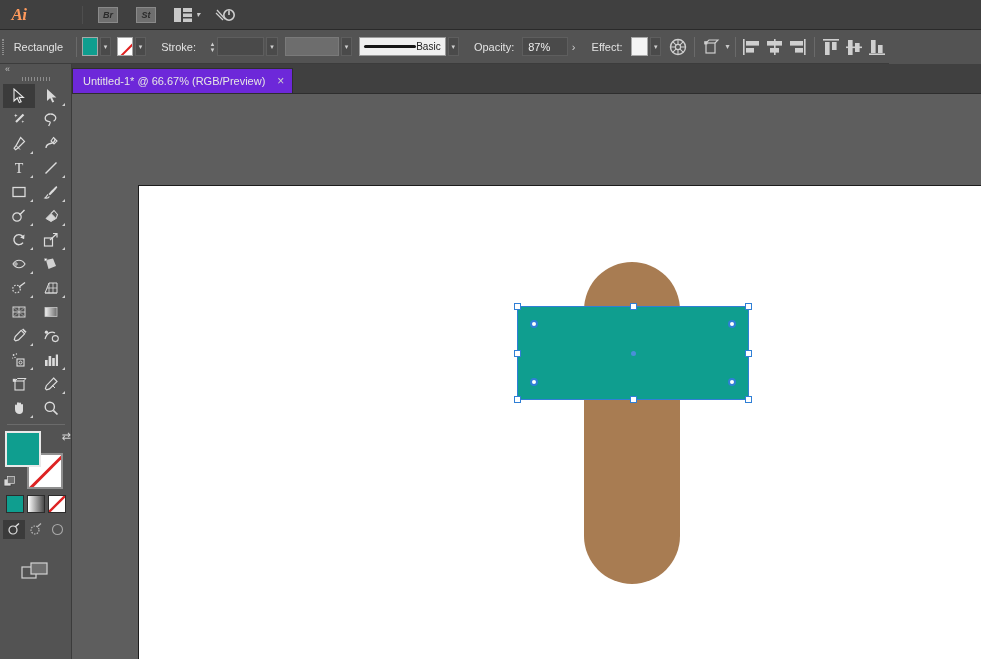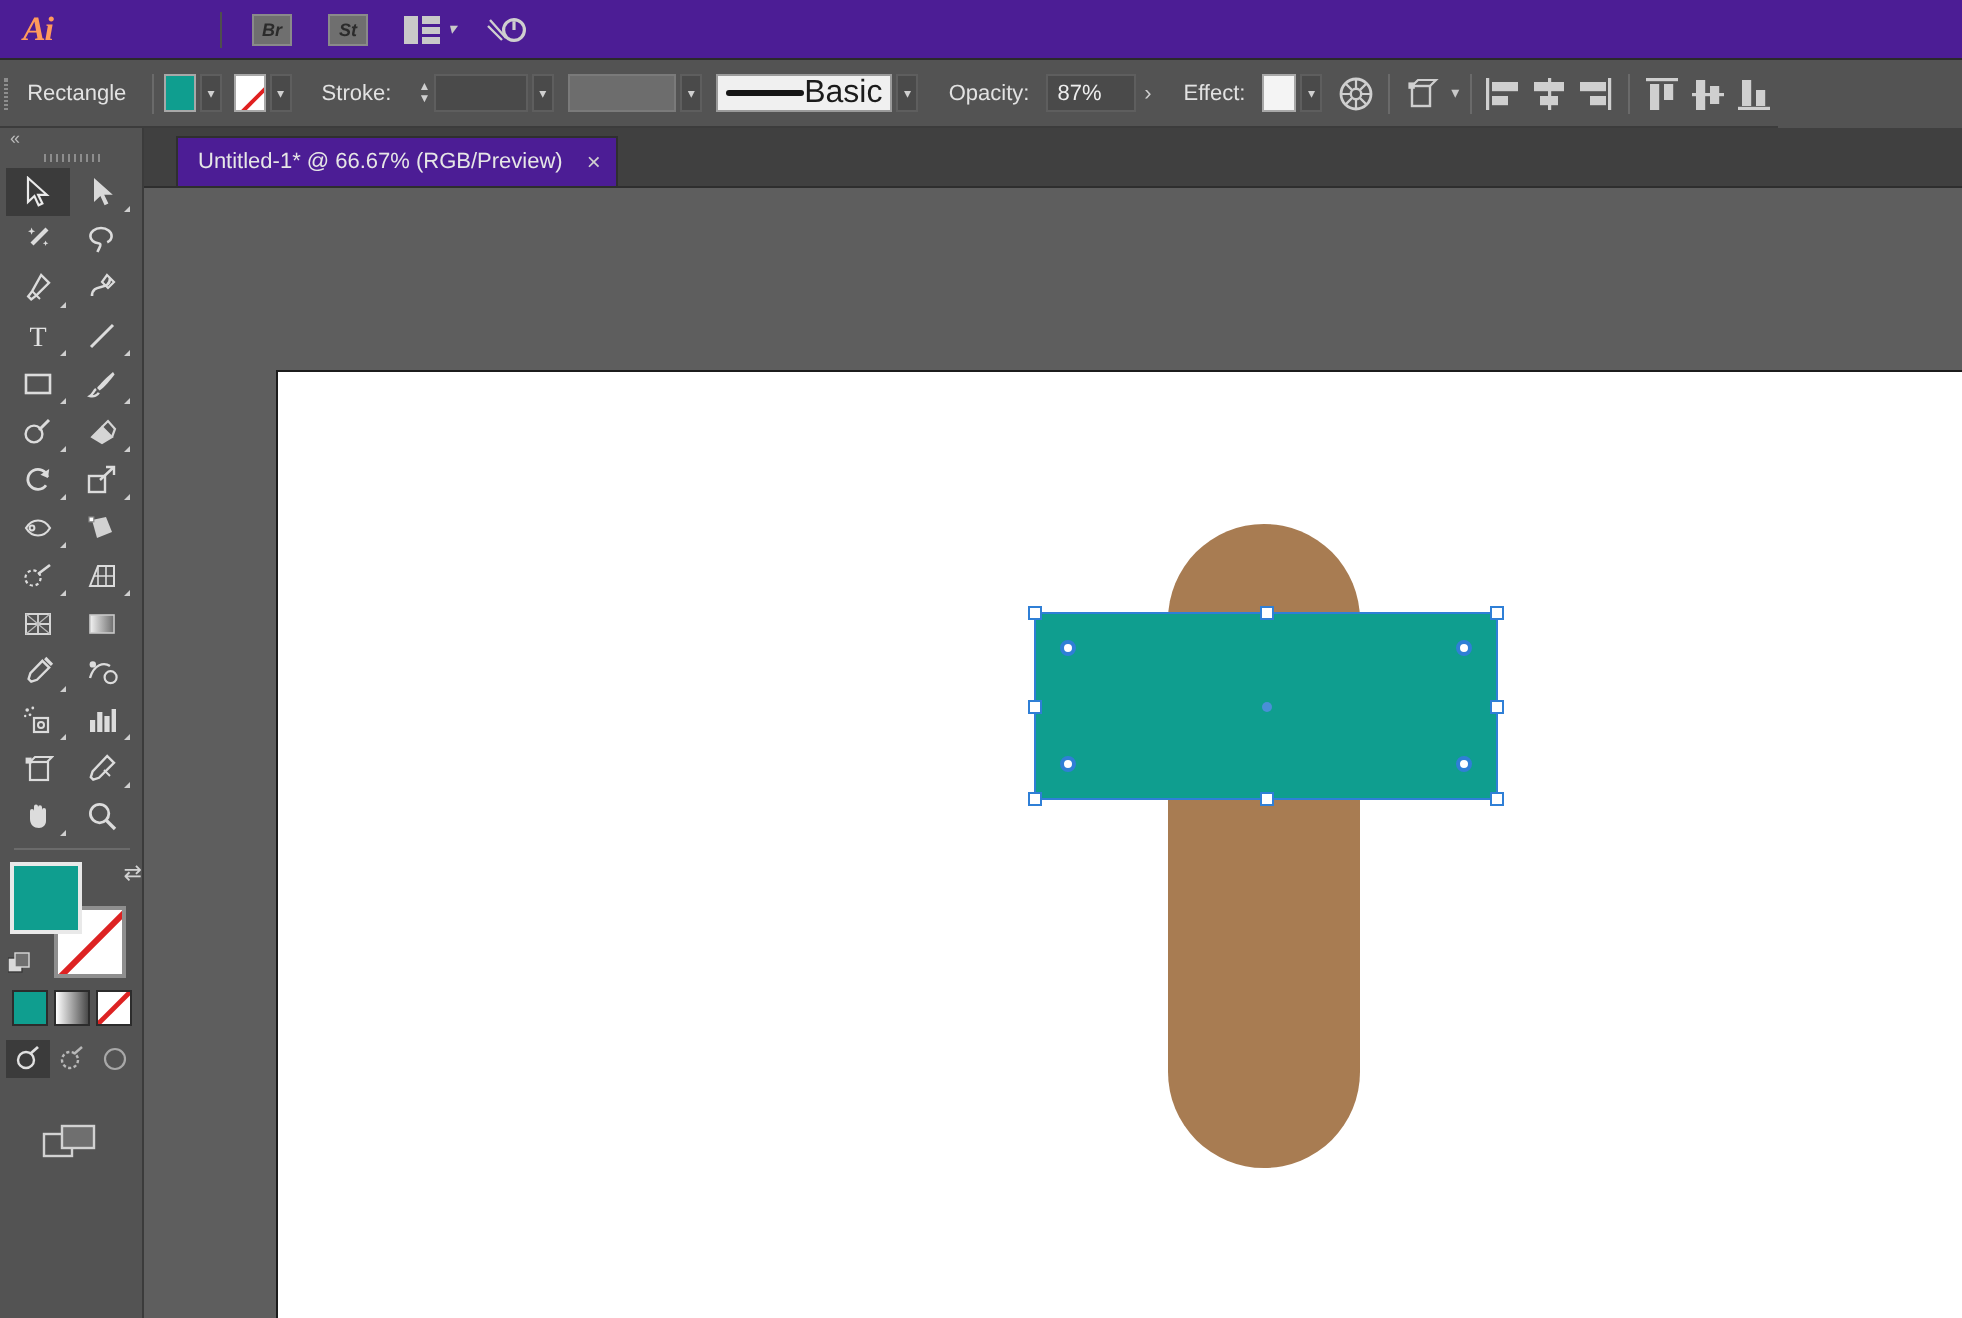--- a/index.html
+++ b/index.html
@@ -12,24 +12,23 @@
     font-size: 11px;
     color: #d6d6d6;
     -webkit-font-smoothing: antialiased;
   }
   #app { position: relative; width: 981px; height: 659px; }
 
   
   .menubar {
     position: absolute; top: 0; left: 0;
     width: 981px; height: 30px;
-    background: #4c1d95;
+    background: #404040;
     display: flex; align-items: center;
     border-bottom: 1px solid #2a2a2a;
-    gap: 28px;
   }
   .ai-logo {
     width: 38px; height: 30px;
     display: flex; align-items: center; justify-content: center;
     font-family: "Liberation Serif", serif;
     font-size: 17px; font-weight: bold;
     font-style: italic;
     color: #ff9a5c;
     letter-spacing: -0.5px;
   }
@@ -108,21 +107,21 @@
   .field-blank { width: 72px; background: #6d6d6d; border: 1px solid #7a7a7a; }
   .brush-box {
     width: 88px; height: 19px;
     background: #f0f0f0;
     border: 1px solid #9a9a9a;
     display: flex; align-items: center; justify-content: space-between;
     padding: 0 4px;
     position: relative;
   }
   .brush-line { width: 52px; height: 3px; background: #161616; border-radius: 2px; }
-  .brush-txt { font-size: 16px; color: #1b1b1b; }
+  .brush-txt { font-size: 10px; color: #1b1b1b; }
   .op-field {
     width: 62px; height: 19px;
     background: #4a4a4a; border: 1px solid #5e5e5e;
     display: flex; align-items: center; padding-left: 5px;
     font-size: 11px; color: #eeeeee;
   }
   .op-arrow { width: 16px; text-align: center; font-size: 11px; color: #d0d0d0; }
   .style-swatch {
     width: 24px; height: 19px; background: #f4f4f4; border: 1px solid #a8a8a8;
   }
@@ -135,22 +134,22 @@
 
   
   .tabbar {
     position: absolute; top: 64px; left: 72px;
     width: 909px; height: 30px;
     background: #404040;
     display: flex; align-items: flex-end;
     border-bottom: 1px solid #2e2e2e;
   }
   .doc-tab {
-    height: 25px; margin-left: 16px;
-    background: #4c1d95;
+    height: 25px; margin-left: 0;
+    background: #6d28d9;
     border: 1px solid #2f2f2f; border-bottom: none;
     display: flex; align-items: center;
     padding: 0 8px 0 10px;
     font-size: 11px; color: #e6e6e6;
   }
   .tab-close {
     margin-left: 12px; font-size: 12px; color: #cfcfcf;
     line-height: 1; cursor: default;
   }
 

